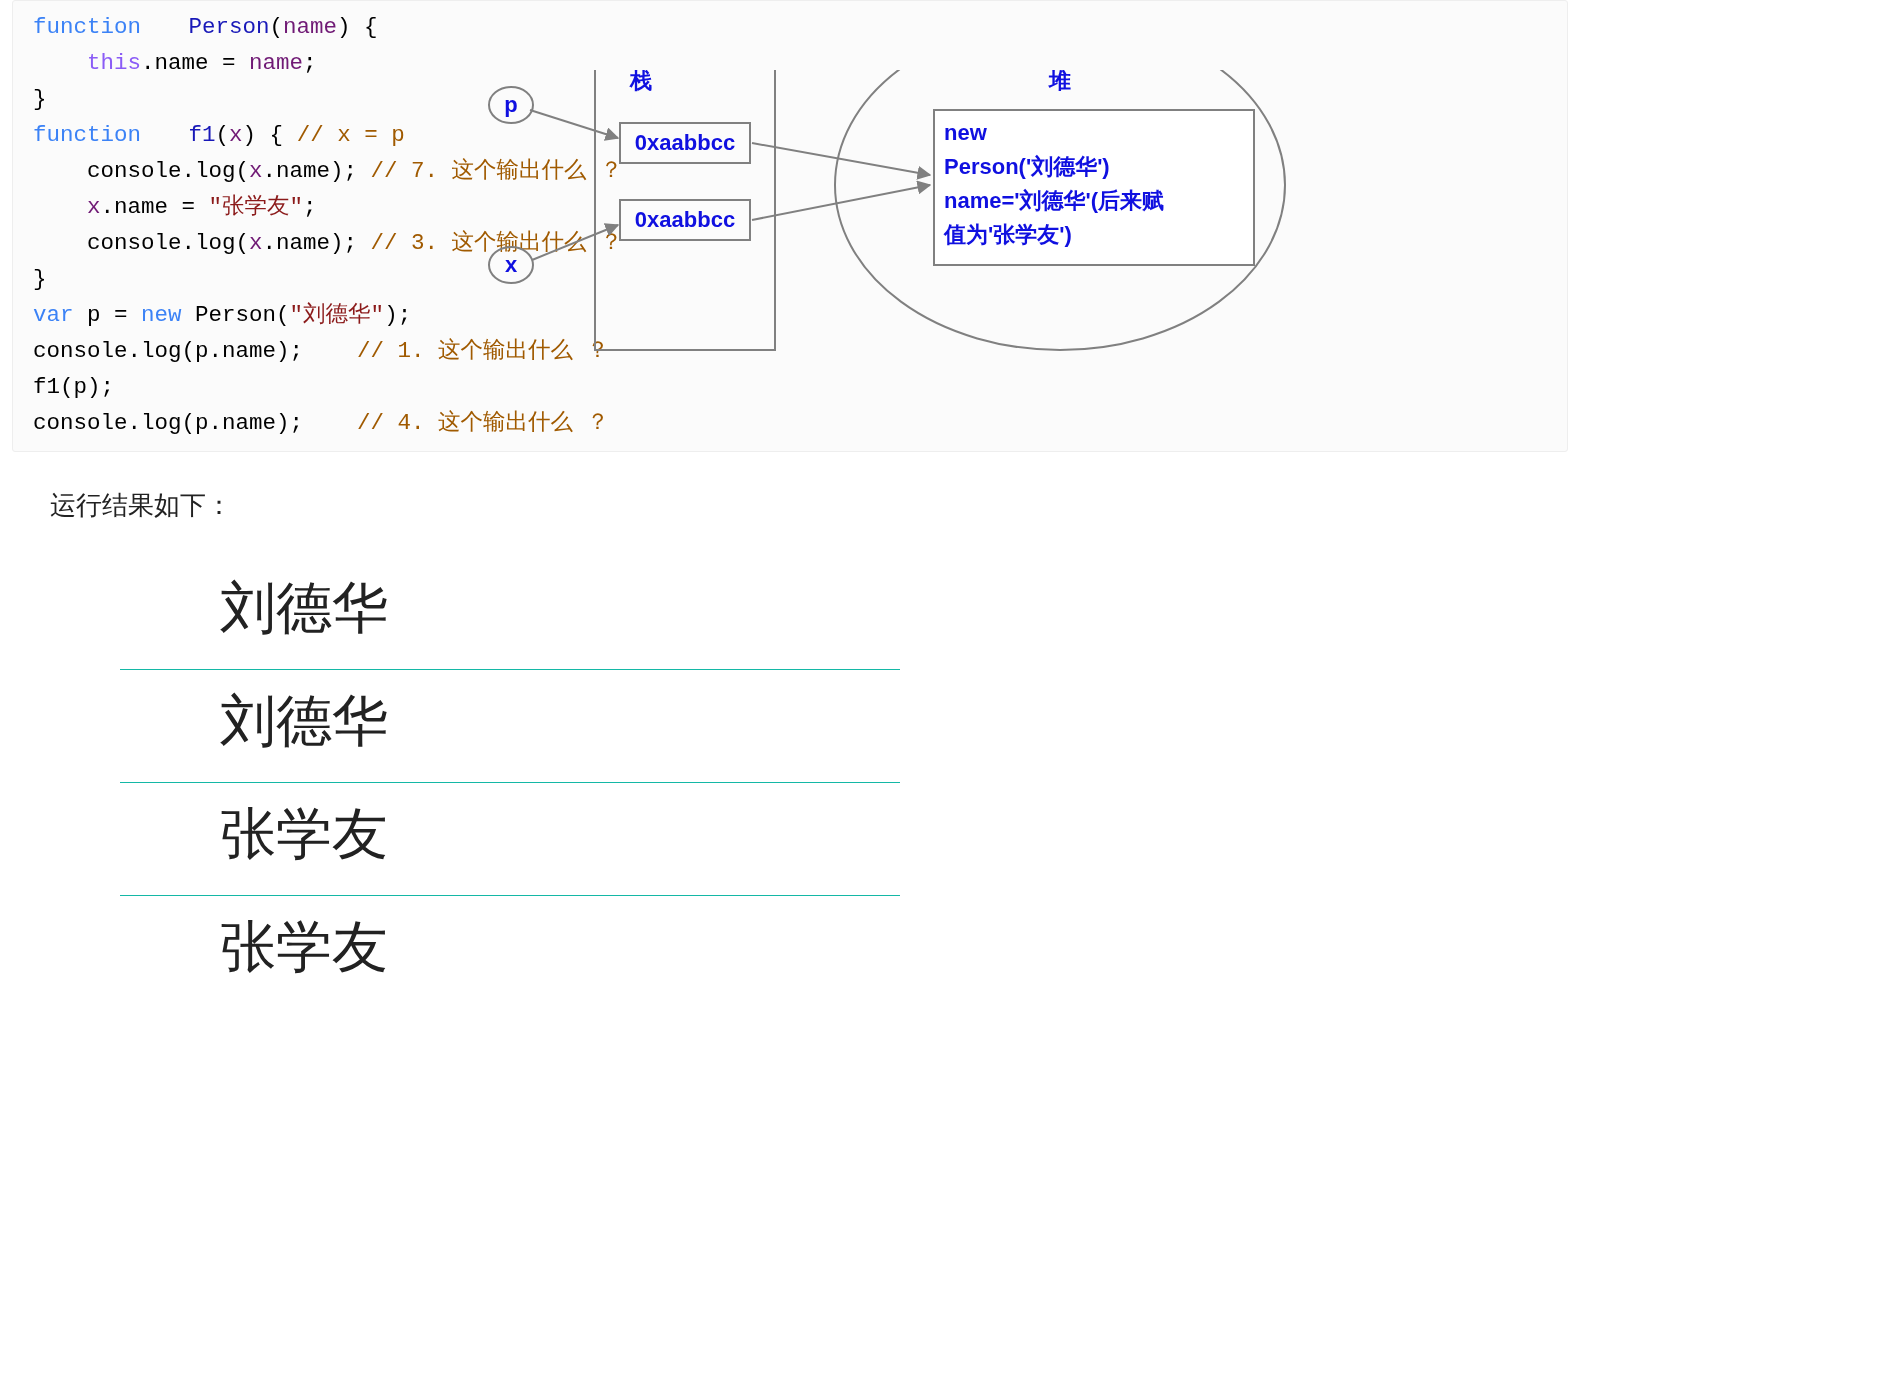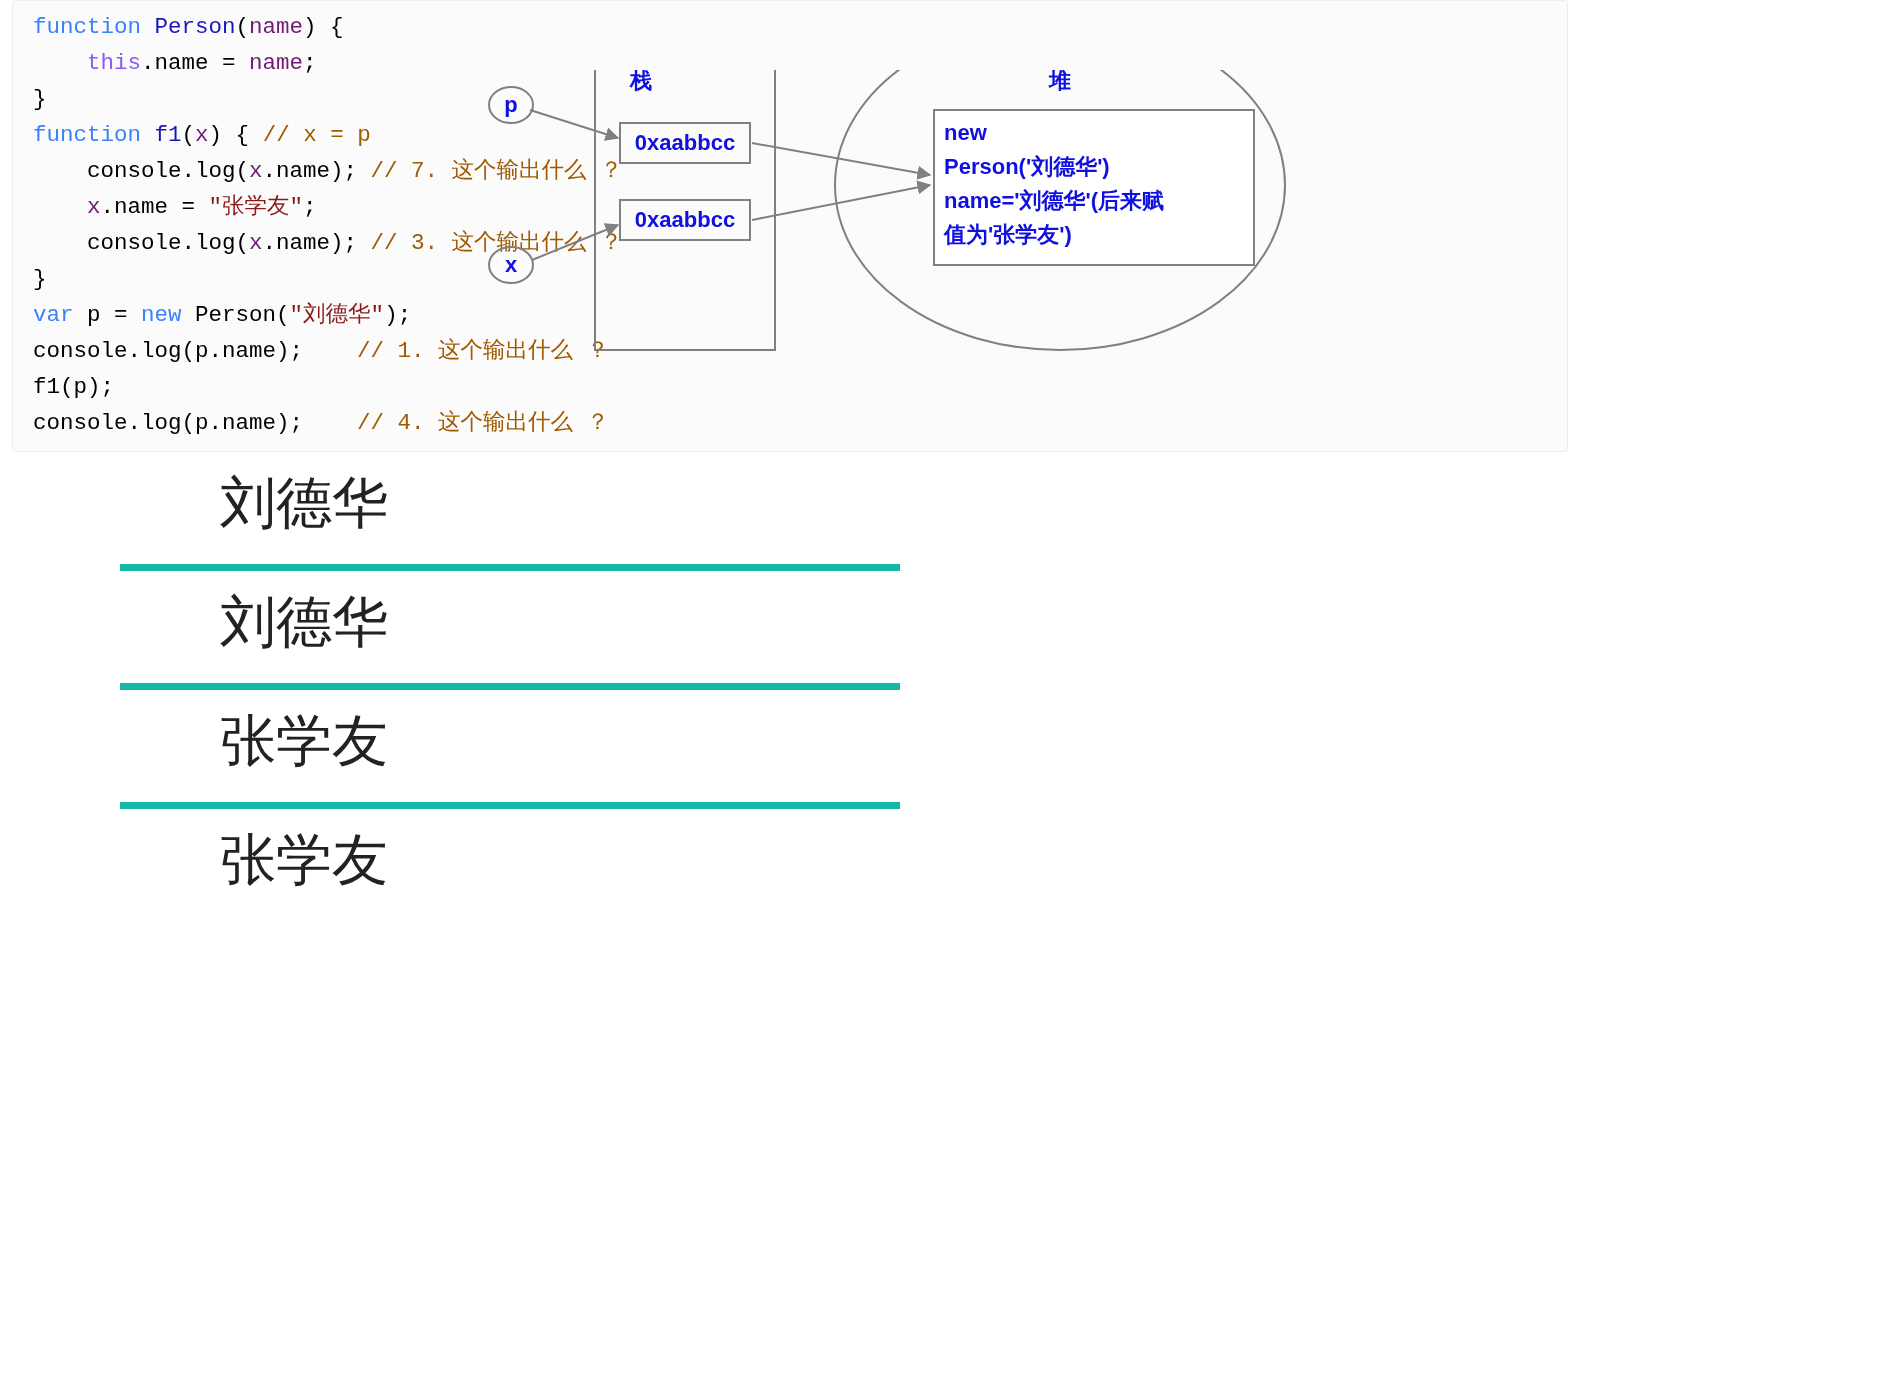--- a/index.html
+++ b/index.html
@@ -18,42 +18,42 @@
     border-radius: 3px;
     padding: 8px 20px 10px 20px;
     margin: 0 12px 0 12px;
     font-family: Menlo, Consolas, "Courier New", monospace;
     font-size: 22.5px;
     line-height: 36px;
     color: #000;
     white-space: pre;
   }
   .kw   { color: #3b82f6; }            
-  .fn   { color: #1818b8; }            
+  .fn   { color: #1818b8; margin-left: 34px; }            
   .prm  { color: #701a75; }            
   .str  { color: #8b1a1a; }            
   .cmt  { color: #a05a00; margin-top: 9px; }            
   .this { color: #8b5cf6; }
 
   .result-label {
     font-size: 26px;
     margin: 36px 0 34px 50px;
     color: #222;
   }
   .results {
     margin-left: 120px;
     width: 780px;
   }
   .result-line {
     font-family: "Songti SC", SimSun, serif;
     font-size: 56px;
     color: #222;
     filter: blur(0.6px);
     padding: 14px 0 22px 100px;
-    border-bottom: 7px solid #14b8a6;
+    border-bottom: 1px solid #14b8a6;
   }
   .result-line:last-child { border-bottom: none; }
 
   .diagram {
     position: absolute;
     top: 70px;
     left: 470px;
     width: 830px;
     height: 310px;
     pointer-events: none;
@@ -112,20 +112,21 @@
     <text x="474" y="104" class="lbl" font-size="22">Person('刘德华')</text>
     <text x="474" y="138" class="lbl" font-size="22">name='刘德华'(后来赋</text>
     <text x="474" y="172" class="lbl" font-size="22">值为'张学友')</text>
 
     <line x1="60" y1="40" x2="148" y2="68" stroke="#808080" stroke-width="2" marker-end="url(#arrow)"></line>
     <line x1="62" y1="190" x2="148" y2="155" stroke="#808080" stroke-width="2" marker-end="url(#arrow)"></line>
     <line x1="282" y1="73" x2="460" y2="105" stroke="#808080" stroke-width="2" marker-end="url(#arrow)"></line>
     <line x1="282" y1="150" x2="460" y2="115" stroke="#808080" stroke-width="2" marker-end="url(#arrow)"></line>
   </svg>
 
+  <div class="result-label">运行结果如下：</div>
 
   <div class="results">
     <div class="result-line">刘德华</div>
     <div class="result-line">刘德华</div>
     <div class="result-line">张学友</div>
     <div class="result-line">张学友</div>
   </div>
 
 </div>
 

